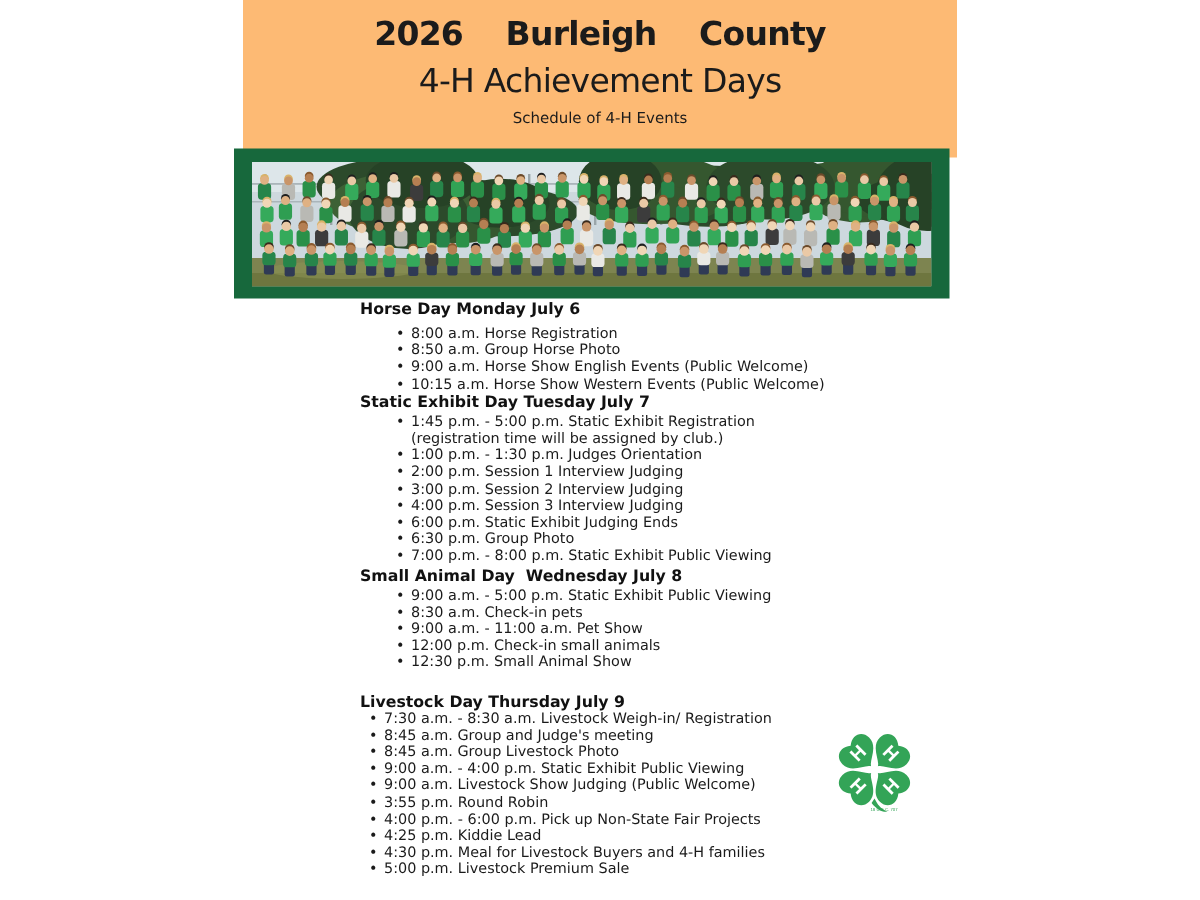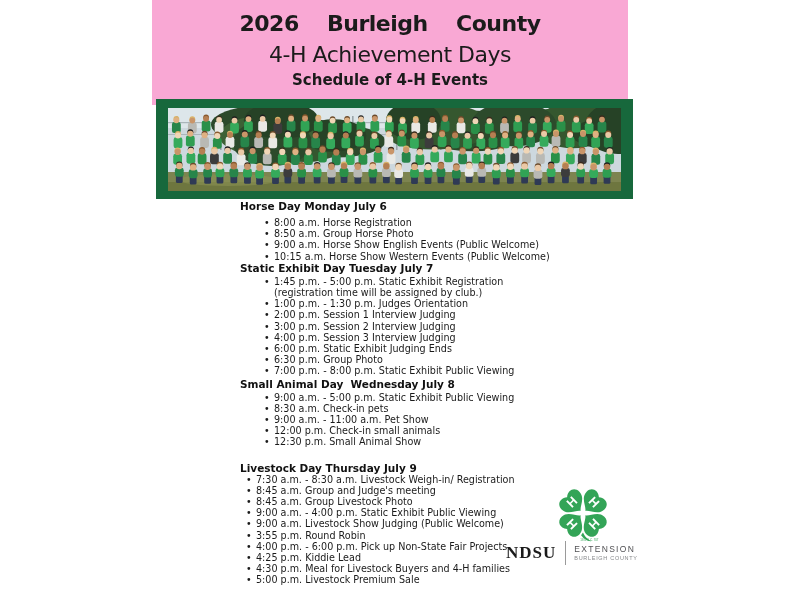--- a/index.html
+++ b/index.html
@@ -1,24 +1,24 @@
 <!DOCTYPE html>
 <html><head>
 <meta charset="utf-8">
 <style>
   html,body{margin:0;padding:0;}
   body{width:800px;height:600px;background:#ffffff;font-family:"DejaVu Sans","Liberation Sans",sans-serif;}
   .page{position:relative;width:800px;height:600px;background:#ffffff;overflow:hidden;}
 
   
-  .banner{position:absolute;left:152px;top:0;width:476px;height:105px;background:#f9a8d4;text-align:center;}
+  .banner{position:absolute;left:162px;top:0;width:476px;height:105px;background:#fdba74;text-align:center;}
   .title-line1{margin-top:9px;font-size:22px;font-weight:bold;letter-spacing:-0.5px;word-spacing:7px;
                line-height:30px;color:#1b1b1b;white-space:pre;}
   .title-line2{font-size:22px;font-weight:normal;letter-spacing:-0.5px;line-height:31px;color:#1b1b1b;white-space:pre;}
-  .subtitle{font-size:15px;font-weight:bold;line-height:20px;color:#1b1b1b;white-space:pre;}
+  .subtitle{font-size:10px;font-weight:normal;line-height:20px;color:#1b1b1b;white-space:pre;}
 
   
   .photo-band{position:absolute;left:156px;top:99px;width:477px;height:100px;background:#17683C;}
   .photo-band svg{position:absolute;left:12px;top:9px;}
 
   
   .schedule{position:absolute;left:240px;top:200px;width:400px;color:#1a1a1a;}
   .sec-heading{font-size:10.5px;font-weight:bold;line-height:12px;white-space:pre;color:#111;}
   .section.s0 .sec-heading{margin-bottom:5px;}
   .section.s1{margin-top:0px;} .section.s1 .sec-heading{margin-bottom:2px;}
@@ -578,22 +578,14 @@
         <g transform="translate(11.5,11.5) rotate(135)">
           <path d="M0,13 C-2,9 -13,7 -13,-2 C-13,-9 -6,-12 0,-7 C6,-12 13,-9 13,-2 C13,7 2,9 0,13 Z"></path>
           <text x="0" y="0.5" text-anchor="middle" dominant-baseline="central" fill="#ffffff" font-size="13" font-weight="bold" font-family="Liberation Sans, sans-serif">H</text>
         </g>
         <path d="M0,20 C2,24 4,27 9,29 C5,29.5 1,27 -2,23 Z"></path>
       </g>
       <text x="16" y="28.5" text-anchor="end" fill="#33A457" font-size="3" font-family="Liberation Sans, sans-serif">18 U.S.C. 707</text>
     </svg>
   </div>
 
-  <div class="ndsu-lockup">
-    <span class="ndsu-word">NDSU</span>
-    <span class="lockup-divider"></span>
-    <span class="ext-block">
-      <span class="ext-line">EXTENSION</span>
-      <span class="county-line">BURLEIGH COUNTY</span>
-    </span>
-  </div>
 
 </div>
 
 </body></html>

